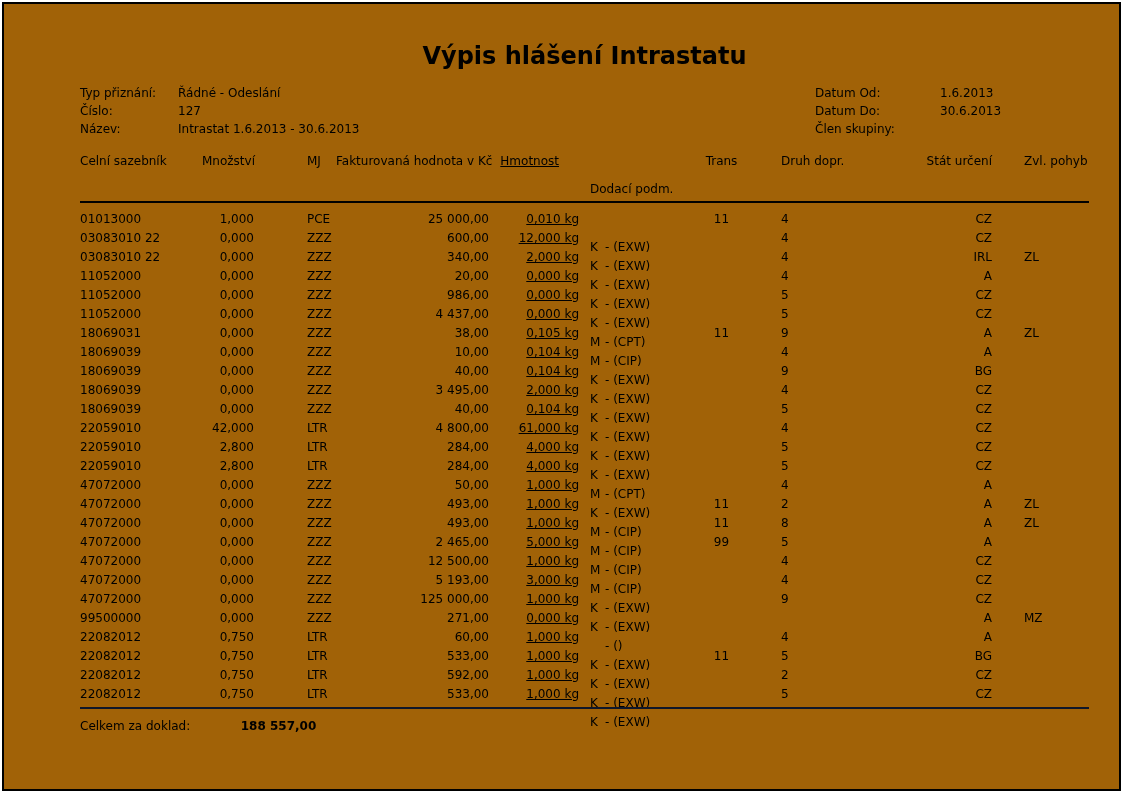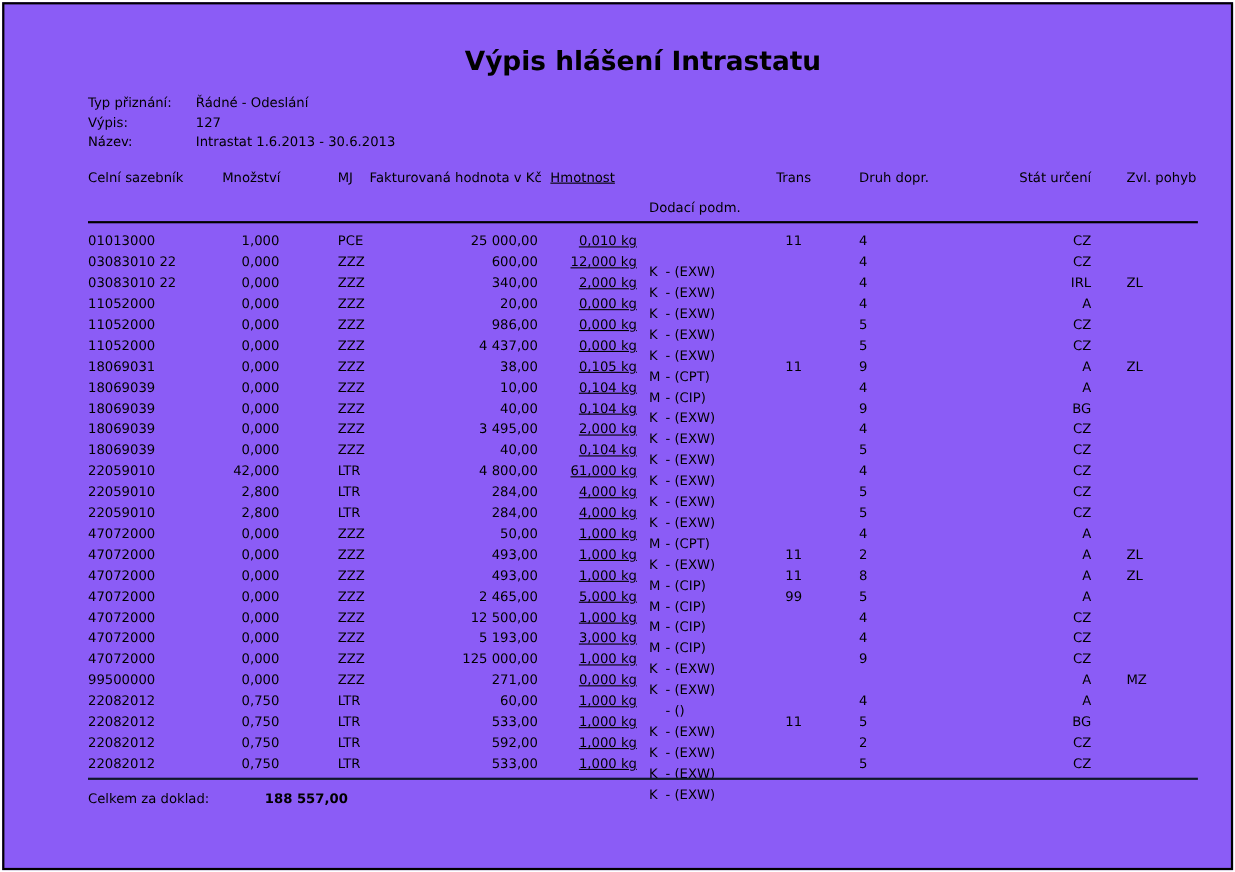--- a/index.html
+++ b/index.html
@@ -1,21 +1,21 @@
 <!DOCTYPE html>
 <html><head>
 <meta charset="utf-8">
 <style>
   * { margin:0; padding:0; box-sizing:border-box; }
   html,body { background:#fff; }
   body { font-family:"DejaVu Sans", sans-serif; color:#000; }
 
   .page {
     width:1119px; height:789px; margin:2px;
-    border:2px solid #000; background:#8b5cf6;
+    border:2px solid #000; background:#a16207;
     padding:36px 0 0 76px;
     font-size:12px;
   }
   .content { width:1009px; }
 
   .title {
     width:1009px; text-align:center;
     font-size:24px; font-weight:bold; line-height:28px;
     margin-top:2px;
   }
@@ -70,24 +70,35 @@
 <div class="page">
   <div class="content">
     <h1 class="title">Výpis hlášení Intrastatu</h1>
 
     <div class="meta">
       <div class="meta-left">
         <div class="meta-row">
           <span class="ml-label">Typ přiznání:</span><span class="ml-value">Řádné - Odeslání</span>
         </div>
         <div class="meta-row">
-          <span class="ml-label">Výpis:</span><span class="ml-value">127</span>
+          <span class="ml-label">Číslo:</span><span class="ml-value">127</span>
         </div>
         <div class="meta-row">
           <span class="ml-label">Název:</span><span class="ml-value">Intrastat 1.6.2013 - 30.6.2013</span>
+        </div>
+      </div>
+      <div class="meta-right">
+        <div class="meta-row">
+          <span class="mr-label">Datum Od:</span><span class="mr-value">1.6.2013</span>
+        </div>
+        <div class="meta-row">
+          <span class="mr-label">Datum Do:</span><span class="mr-value">30.6.2013</span>
+        </div>
+        <div class="meta-row">
+          <span class="mr-label">Člen skupiny:</span><span class="mr-value"></span>
         </div>
       </div>
     </div>
 
     <div class="thead">
       <span class="cell c-code">Celní sazebník</span><span class="cell c-qty">Množství</span><span class="cell c-mj">MJ</span><span class="cell c-val">Fakturovaná hodnota v Kč</span><span class="cell c-wt">Hmotnost</span><span class="cell c-dp">Dodací podm.</span><span class="cell c-trans">Trans</span><span class="cell c-druh">Druh dopr.</span><span class="cell c-stat">Stát určení</span><span class="cell c-zvl">Zvl. pohyb</span>
     </div>
 
     <div class="tbody" id="tbody">
         <div class="row"><span class="cell c-code">01013000</span><span class="cell c-qty">1,000</span><span class="cell c-mj">PCE</span><span class="cell c-val">25 000,00</span><span class="cell c-wt">0,010 kg</span><span class="cell c-dp"><span class="dp-letter">K</span>- (EXW)</span><span class="cell c-trans">11</span><span class="cell c-druh">4</span><span class="cell c-stat">CZ</span><span class="cell c-zvl"></span></div>

